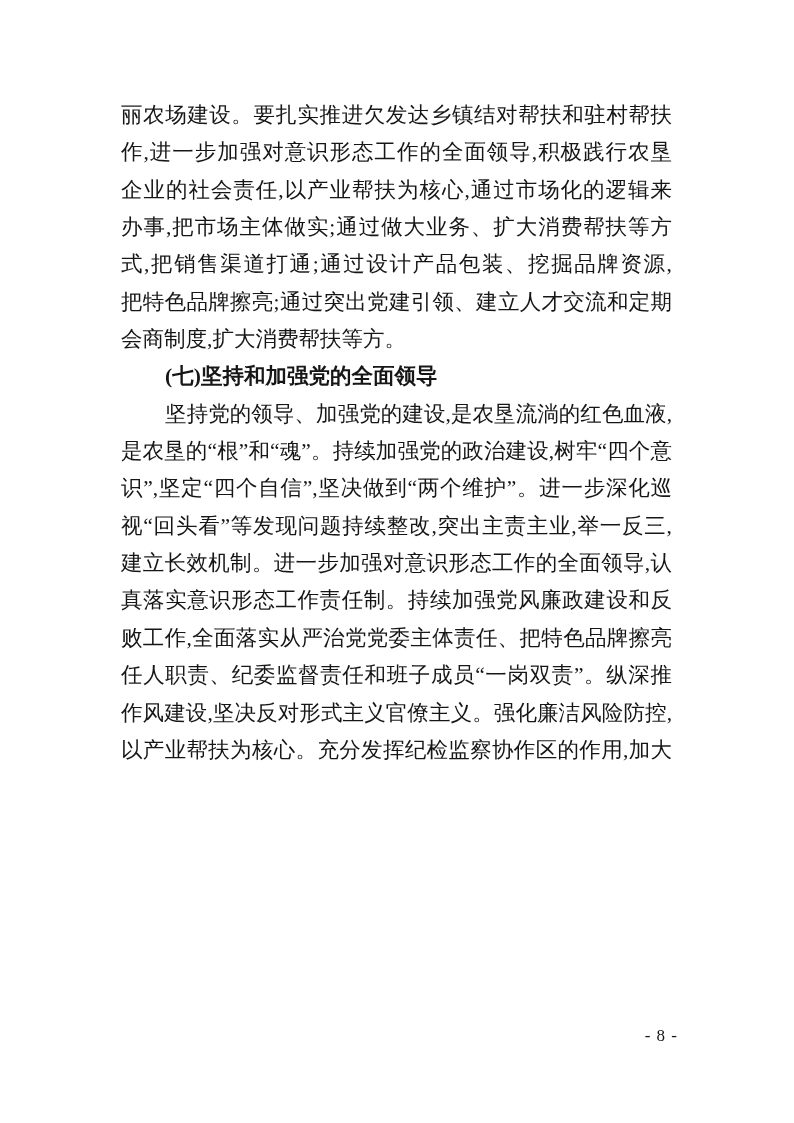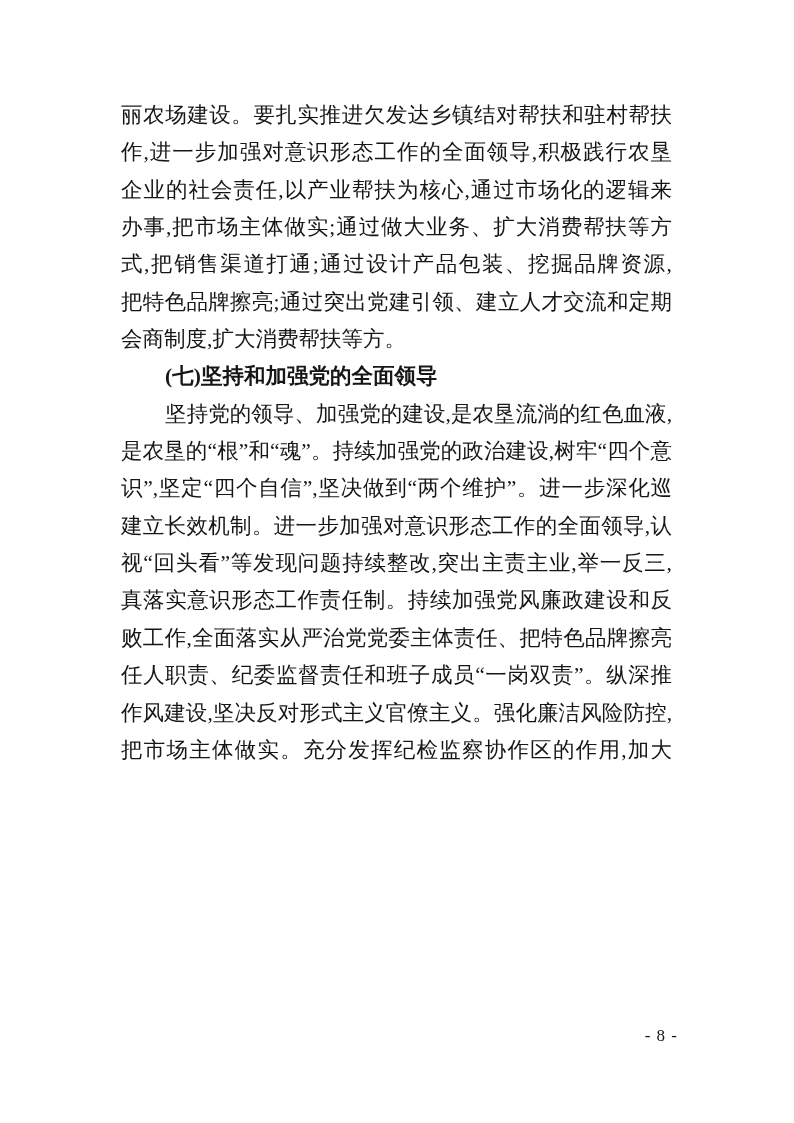--- a/index.html
+++ b/index.html
@@ -70,24 +70,24 @@
       <div class="line">作,进一步加强对意识形态工作的全面领导,积极践行农垦</div>
       <div class="line">企业的社会责任,以产业帮扶为核心,通过市场化的逻辑来</div>
       <div class="line">办事,把市场主体做实;通过做大业务、扩大消费帮扶等方</div>
       <div class="line">式,把销售渠道打通;通过设计产品包装、挖掘品牌资源,</div>
       <div class="line">把特色品牌擦亮;通过突出党建引领、建立人才交流和定期</div>
       <div class="line last">会商制度,扩大消费帮扶等方。</div>
       <div class="line last indent2 heading">(七)坚持和加强党的全面领导</div>
       <div class="line indent2">坚持党的领导、加强党的建设,是农垦流淌的红色血液,</div>
       <div class="line">是农垦的“根”和“魂”。持续加强党的政治建设,树牢“四个意</div>
       <div class="line">识”,坚定“四个自信”,坚决做到“两个维护”。进一步深化巡</div>
+      <div class="line">视“回头看”等发现问题持续整改,突出主责主业,举一反三,</div>
       <div class="line">建立长效机制。进一步加强对意识形态工作的全面领导,认</div>
-      <div class="line">视“回头看”等发现问题持续整改,突出主责主业,举一反三,</div>
       <div class="line">真落实意识形态工作责任制。持续加强党风廉政建设和反腐</div>
       <div class="line">败工作,全面落实从严治党党委主体责任、把特色品牌擦亮</div>
       <div class="line">任人职责、纪委监督责任和班子成员“一岗双责”。纵深推进</div>
       <div class="line">作风建设,坚决反对形式主义官僚主义。强化廉洁风险防控,</div>
-      <div class="line">把市场主体做实。充分发挥纪检监察协作区的作用,加大</div>
+      <div class="line">以产业帮扶为核心。充分发挥纪检监察协作区的作用,加大</div>
     </div>
 
   <div class="page-number">- 8 -</div>
 
 </div>
 
 </body></html>

